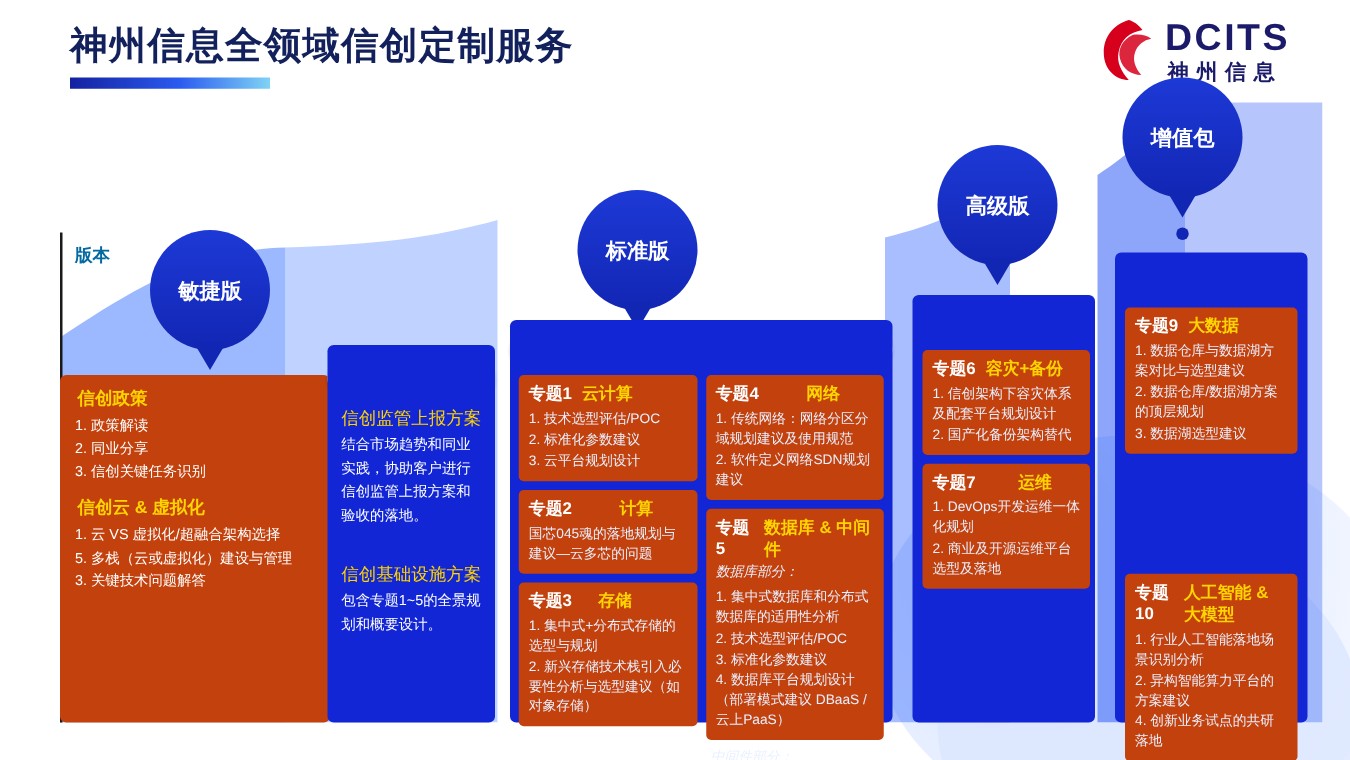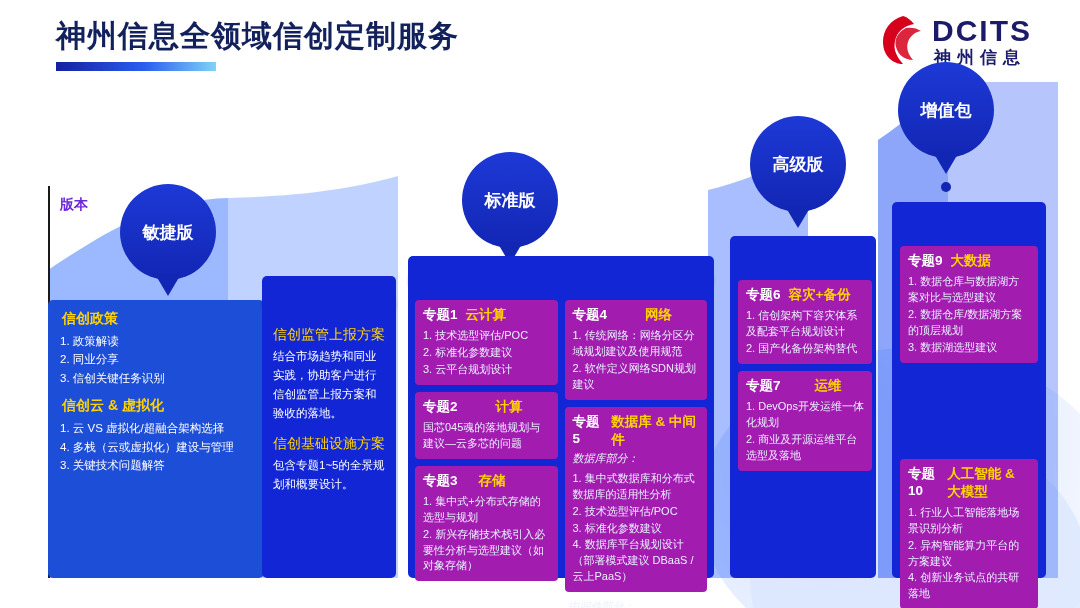--- a/index.html
+++ b/index.html
@@ -19,36 +19,36 @@
   .title{position:absolute;left:56px;top:16px;font-size:30px;font-weight:bold;color:#12205c;letter-spacing:1px;}
   .title-underline{position:absolute;left:56px;top:62px;width:160px;height:9px;
     background:linear-gradient(90deg,#1421a0 0%,#2b5cf0 55%,#7fd3f5 100%);}
   
   .logo{position:absolute;right:20px;top:12px;width:180px;height:62px;}
   .logo-txt{position:absolute;left:52px;top:2px;font-size:30px;font-weight:bold;color:#1b1b6a;letter-spacing:2px;}
   .logo-sub{position:absolute;left:54px;top:34px;font-size:17px;font-weight:bold;color:#1b1b6a;letter-spacing:6px;}
   .logo-mark{position:absolute;left:0;top:2px;width:46px;height:52px;}
   
   .axis-line{position:absolute;left:48px;top:186px;width:2px;height:392px;background:#1a1a1a;}
-  .axis-label{position:absolute;font-size:14px;color:#6d28d9;font-weight:bold;}
+  .axis-label{position:absolute;font-size:14px;color:#0369a1;font-weight:bold;}
   
   .curve{position:absolute;left:48px;top:80px;width:1010px;height:498px;}
   .pin{position:absolute;width:96px;height:96px;border-radius:50% 50% 50% 50%;
        background:linear-gradient(180deg,#1d39d6 0%,#1226b4 100%);
        display:flex;align-items:center;justify-content:center;color:#fff;font-weight:bold;font-size:17px;}
   .pin:after{content:"";position:absolute;bottom:-16px;left:50%;margin-left:-13px;
        width:0;height:0;border-left:13px solid transparent;border-right:13px solid transparent;
        border-top:22px solid #1226b4;}
   .pin-dot{position:absolute;bottom:-34px;left:50%;margin-left:-5px;width:10px;height:10px;border-radius:50%;
        background:#1226b4;}
   
   .panel{position:absolute;background:#1226d6;border-radius:5px;color:#fff;}
   .headchip{position:absolute;background:#ffffff;border-radius:16px;display:flex;align-items:center;justify-content:center;
      color:#12205c;font-size:13.5px;font-weight:bold;box-shadow:0 1px 3px rgba(0,0,0,.18);}
-  .sub-box{background:#a21caf;border-radius:4px;padding:6px 8px;margin-bottom:7px;}
+  .sub-box{background:#c2410c;border-radius:4px;padding:6px 8px;margin-bottom:7px;}
   .sub-title{font-size:13.5px;font-weight:bold;color:#fff;display:flex;gap:8px;align-items:baseline;}
   .sub-title .accent{color:#ffd400;}
   .sub-list{margin:4px 0 0 0;padding:0;list-style:none;font-size:11px;line-height:1.45;color:#eaf0ff;}
   .sub-list li{margin:1px 0;}
   .plain-head{font-size:14px;font-weight:bold;color:#ffd400;margin:0 0 4px 2px;}
   .plain-list{margin:0 0 10px 0;padding:0;list-style:none;font-size:11.5px;line-height:1.6;color:#fff;}
   .body-text{font-size:11.5px;line-height:1.65;color:#fff;}
   .body-head{font-size:14px;font-weight:normal;color:#ffd400;margin:6px 0 3px 0;}
   .mid-label{font-size:11px;color:#eaf0ff;line-height:1.45;margin-top:2px;font-style:italic;}
 </style>
@@ -87,40 +87,40 @@
   </svg>
 
   <div class="axis-line"></div>
   <div class="axis-label" style="left:60px;top:196px;">版本</div>
   <div class="axis-label" style="left:60px;top:300px;">方案</div>
 
   <div class="pin" style="left:120px;top:184px;">
     <span>敏捷版</span>
     <span class="pin-dot"></span>
   </div>
-  <div class="panel" style="left:48px;top:300px;width:216px;height:278px;padding:10px 12px;box-sizing:border-box;background:#1d4ed8;">
+  <div class="panel" style="left:48px;top:300px;width:216px;height:278px;padding:10px 12px;box-sizing:border-box;background:#c2410c;">
     <div class="plain-head">信创政策</div>
     <ul class="plain-list">
       <li>1. 政策解读</li>
       <li>2. 同业分享</li>
       <li>3. 信创关键任务识别</li>
     </ul>
     <div class="plain-head">信创云 &amp; 虚拟化</div>
     <ul class="plain-list">
       <li>1. 云 VS 虚拟化/超融合架构选择</li>
-      <li>4. 多栈（云或虚拟化）建设与管理</li>
+      <li>5. 多栈（云或虚拟化）建设与管理</li>
       <li>3. 关键技术问题解答</li>
     </ul>
   </div>
 
   <div class="headchip" style="left:262px;top:288px;width:134px;height:30px;">两个整体方案</div>
   <div class="panel" style="left:262px;top:276px;width:134px;height:302px;padding:44px 11px 10px 11px;box-sizing:border-box;">
     <div class="body-head">信创监管上报方案</div>
     <div class="body-text">结合市场趋势和同业实践，协助客户进行信创监管上报方案和验收的落地。</div>
-    <div class="body-head" style="margin-top:12px;">信创基础设施方案</div>
+    <div class="body-head" style="margin-top:28px;">信创基础设施方案</div>
     <div class="body-text">包含专题1~5的全景规划和概要设计。</div>
   </div>
 
   <div class="pin" style="left:462px;top:152px;">
     <span>标准版</span>
     <span class="pin-dot"></span>
   </div>
   <div class="headchip" style="left:408px;top:266px;width:306px;height:28px;">五个专题设计</div>
   <div class="panel" style="left:408px;top:256px;width:306px;height:322px;padding:44px 7px 8px 7px;box-sizing:border-box;">
 

